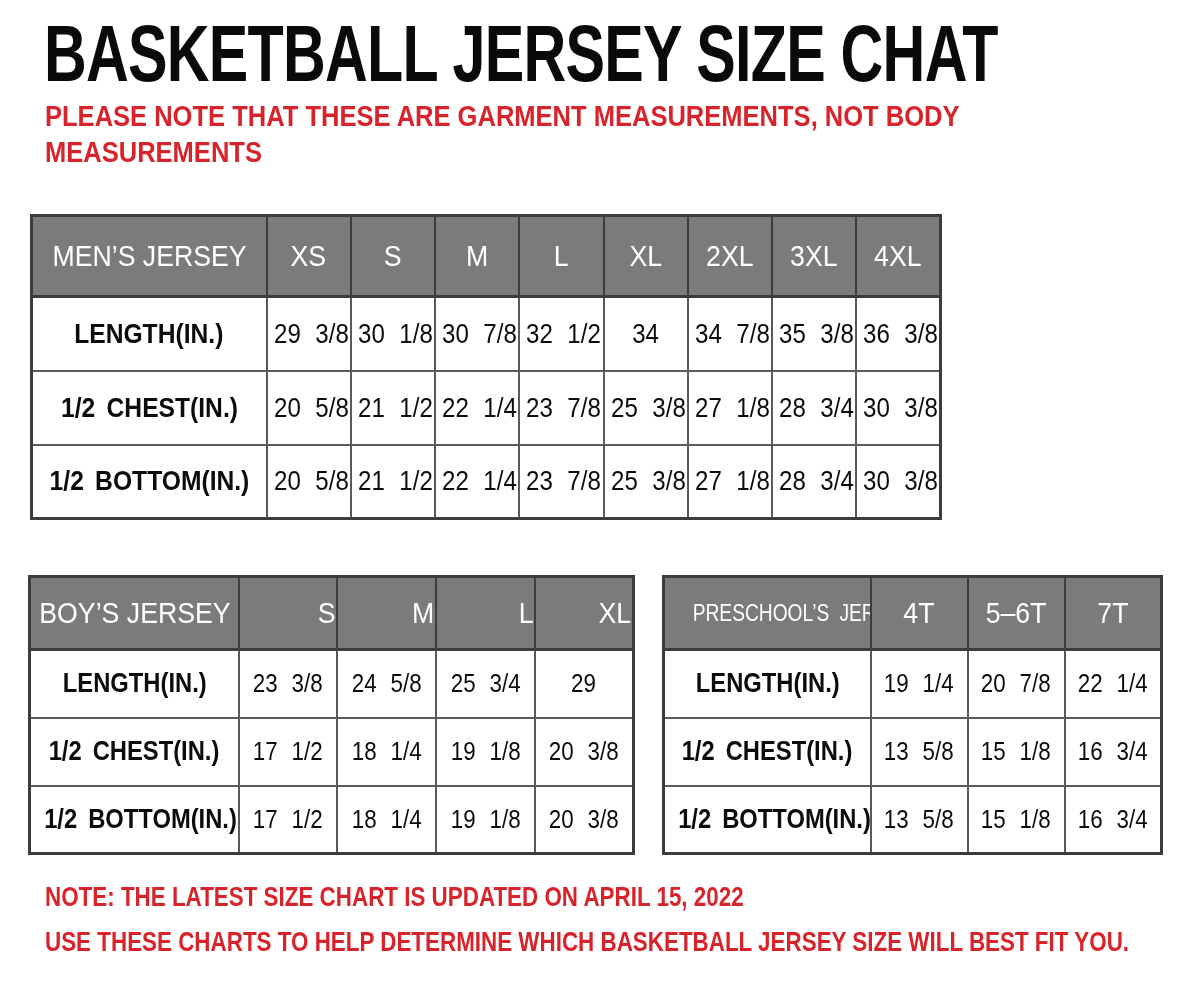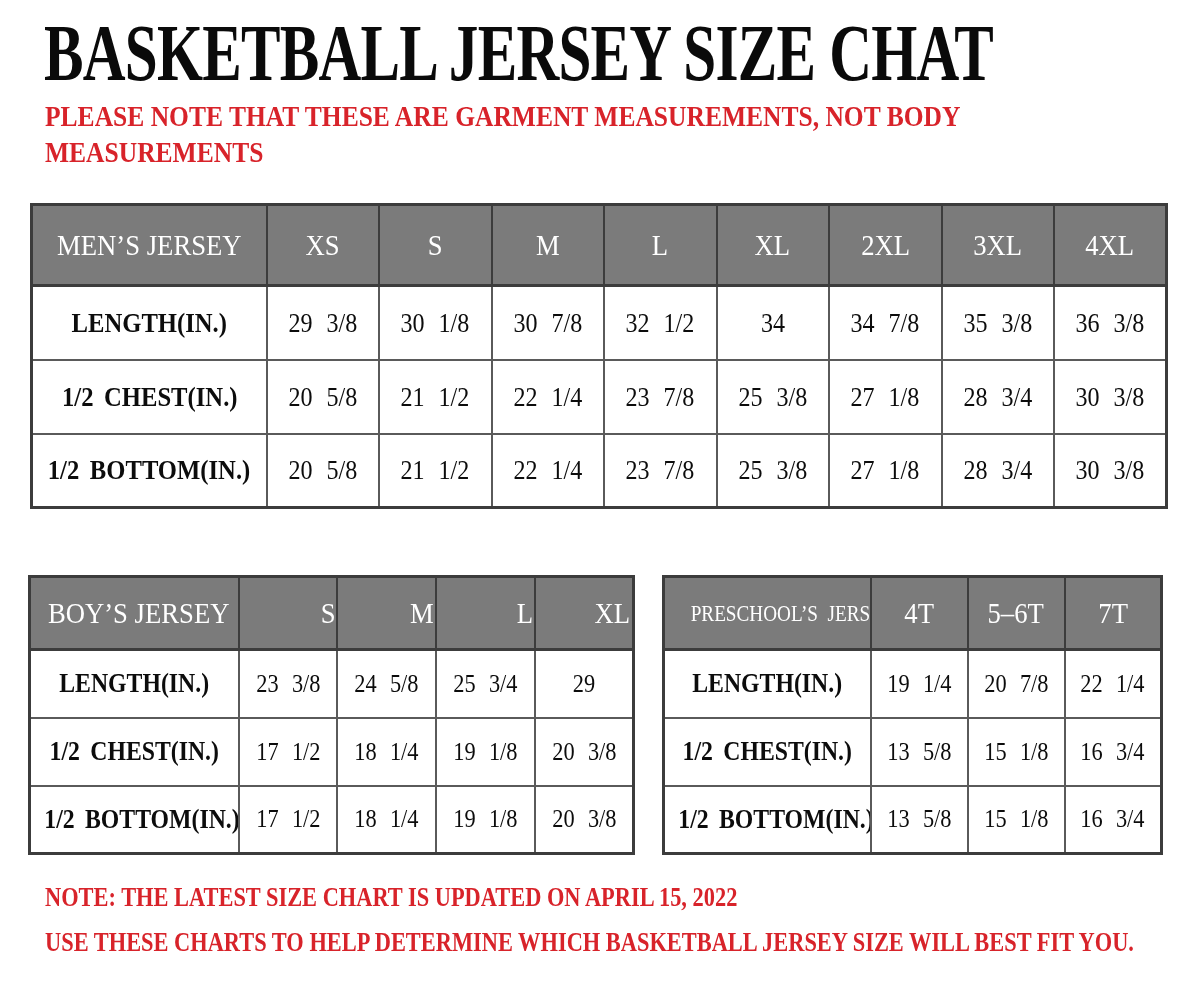--- a/index.html
+++ b/index.html
@@ -10,21 +10,21 @@
     --border-outer: #3c3c3c;
     --border-inner: #5a5a5a;
   }
   * { box-sizing: border-box; }
   html, body { margin: 0; padding: 0; background: #ffffff; }
   .page {
     position: relative;
     width: 1200px;
     height: 1007px;
     background: #ffffff;
-    font-family: Liberation Serif, serif;
+    font-family: Liberation Sans, sans-serif;
     overflow: hidden;
   }
   .title {
     position: absolute;
     left: 44px;
     top: 8px;
     margin: 0;
     font-size: 80px;
     font-weight: bold;
     letter-spacing: -1px;
@@ -64,21 +64,21 @@
     overflow: hidden;
   }
   table.size-table thead th {
     background: var(--header-bg);
     color: var(--header-text);
     font-weight: normal;
     border-color: var(--border-outer);
     border-bottom-width: 3px;
   }
   
-  table.mens { width: 1138px; }
+  table.mens { width: 912px; margin-top: 11px; }
   table.mens thead th { height: 81px; }
   table.mens tbody td { height: 74px; }
   table.mens th:first-child { width: 235px; }
   
   table.boys { width: 607px; }
   table.boys thead th { height: 73px; text-align: right; }
   table.boys tbody td { height: 68px; }
   table.boys th:first-child { width: 209px; }
   
   table.preschool { width: 501px; }

